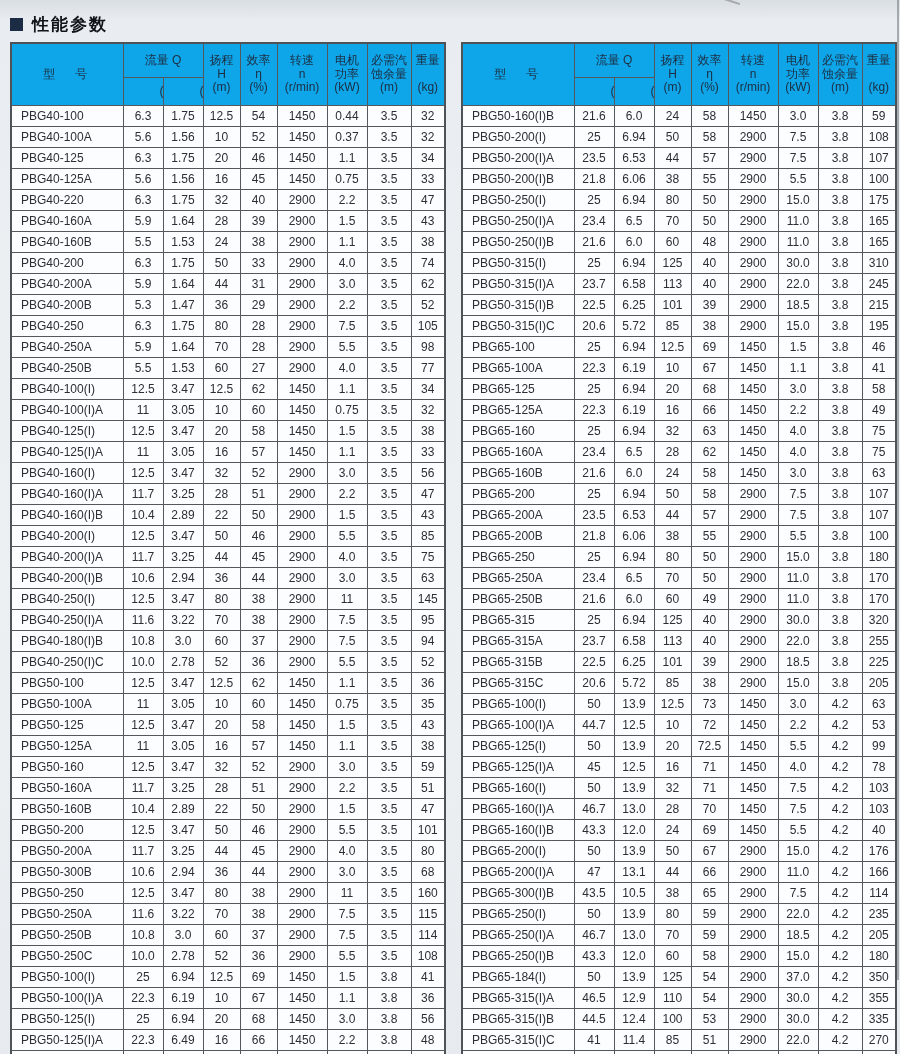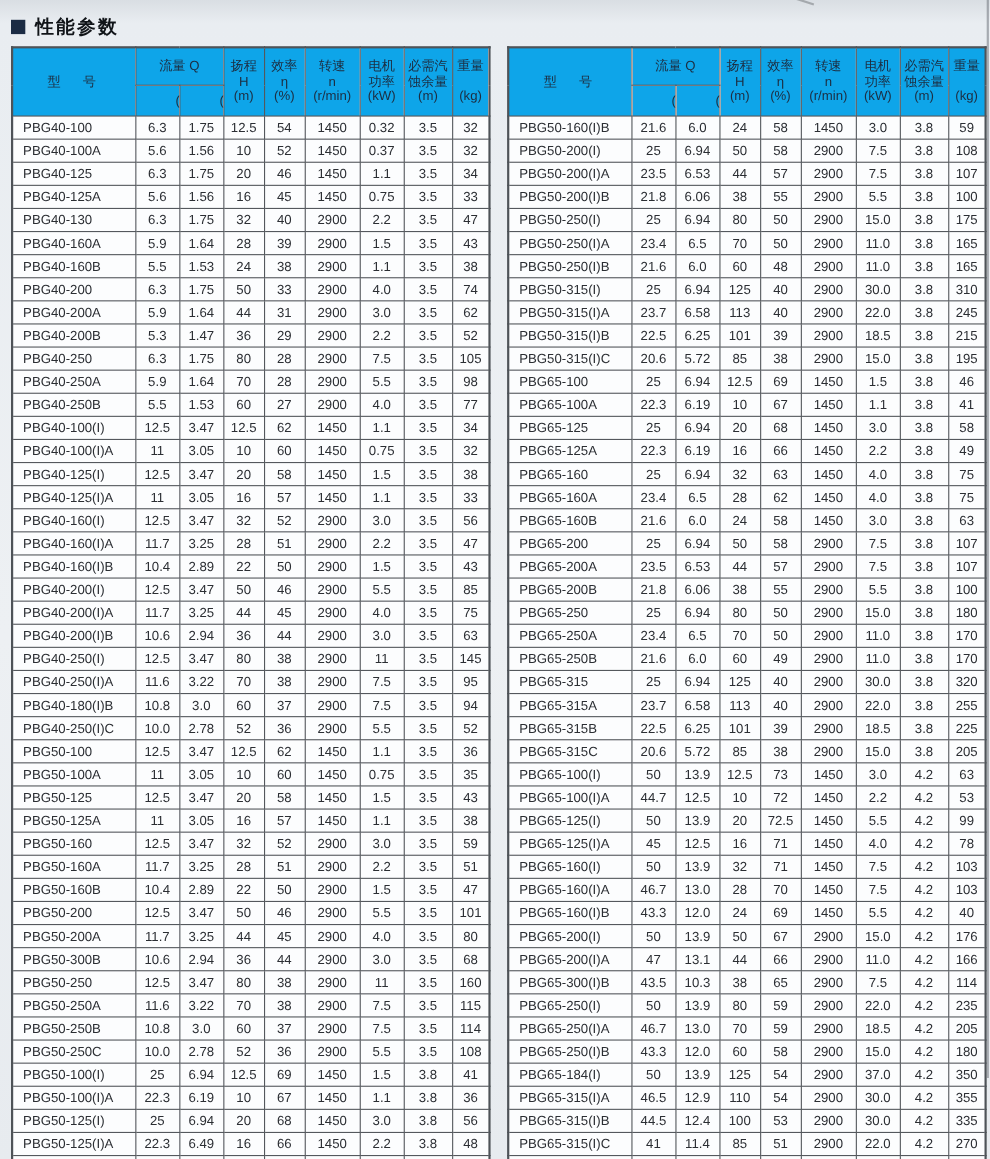--- a/index.html
+++ b/index.html
@@ -116,21 +116,21 @@
       </tr>
     </thead>
     <tbody id="left-table-body">
         <tr>
           <td class="model">PBG40-100</td>
           <td>6.3</td>
           <td>1.75</td>
           <td>12.5</td>
           <td>54</td>
           <td>1450</td>
-          <td>0.32</td>
+          <td>0.44</td>
           <td>3.5</td>
           <td>32</td>
         </tr>
         <tr>
           <td class="model">PBG40-100A</td>
           <td>5.6</td>
           <td>1.56</td>
           <td>10</td>
           <td>52</td>
           <td>1450</td>
@@ -154,21 +154,21 @@
           <td>5.6</td>
           <td>1.56</td>
           <td>16</td>
           <td>45</td>
           <td>1450</td>
           <td>0.75</td>
           <td>3.5</td>
           <td>33</td>
         </tr>
         <tr>
-          <td class="model">PBG40-130</td>
+          <td class="model">PBG40-220</td>
           <td>6.3</td>
           <td>1.75</td>
           <td>32</td>
           <td>40</td>
           <td>2900</td>
           <td>2.2</td>
           <td>3.5</td>
           <td>47</td>
         </tr>
         <tr>
@@ -1069,21 +1069,21 @@
           <td>44</td>
           <td>66</td>
           <td>2900</td>
           <td>11.0</td>
           <td>4.2</td>
           <td>166</td>
         </tr>
         <tr>
           <td class="model">PBG65-300(I)B</td>
           <td>43.5</td>
-          <td>10.3</td>
+          <td>10.5</td>
           <td>38</td>
           <td>65</td>
           <td>2900</td>
           <td>7.5</td>
           <td>4.2</td>
           <td>114</td>
         </tr>
         <tr>
           <td class="model">PBG65-250(I)</td>
           <td>50</td>

